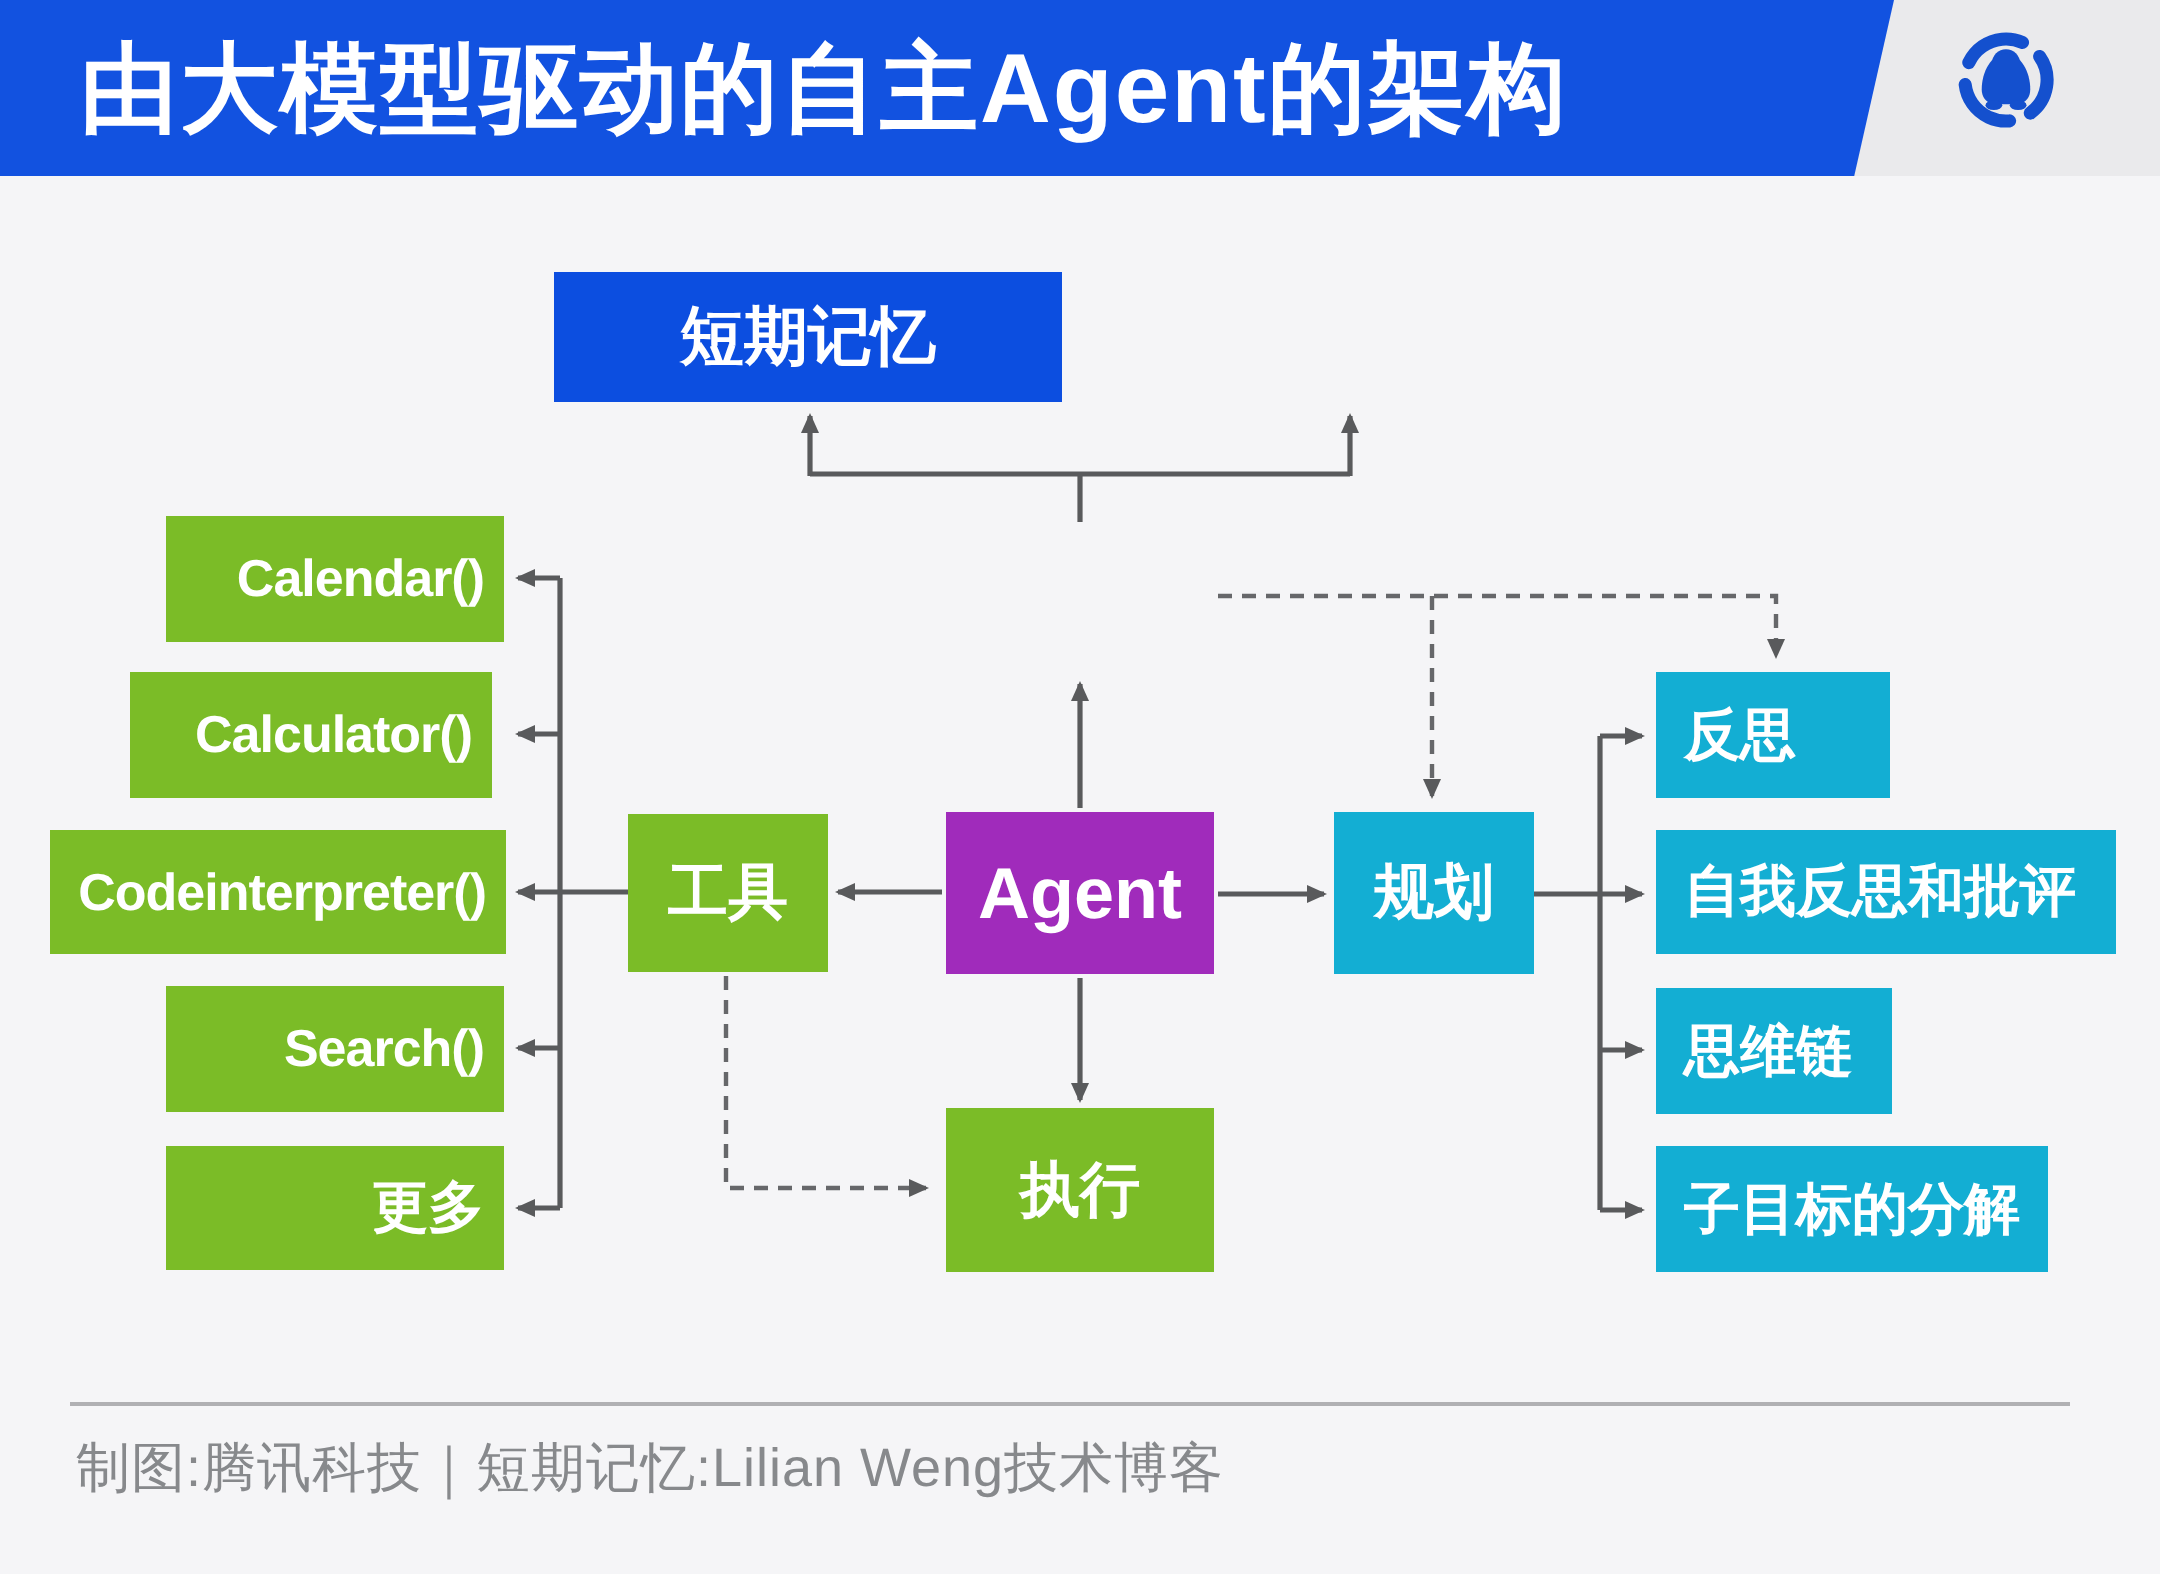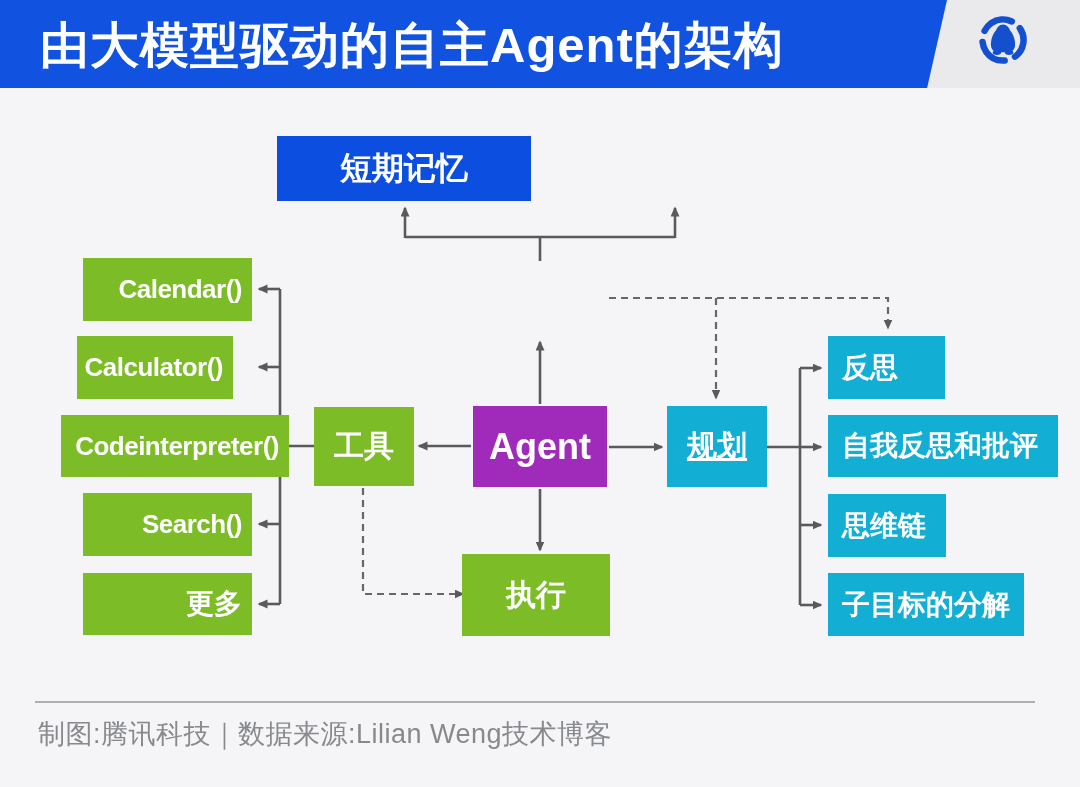--- a/index.html
+++ b/index.html
@@ -111,34 +111,34 @@
 
   <div class="node blue fs32" style="left:277px;top:136px;width:254px;height:65px;">
     <span>短期记忆</span>
   </div>
   <div class="node purple fs36" style="left:473px;top:406px;width:134px;height:81px;">
     <span>Agent</span>
   </div>
   <div class="node green fs30" style="left:314px;top:407px;width:100px;height:79px;">
     <span>工具</span>
   </div>
-  <div class="node cyan fs30" style="left:667px;top:406px;width:100px;height:81px;text-decoration:underline;">
+  <div class="node cyan fs30" style="left:667px;top:406px;width:100px;height:81px;">
     <span>规划</span>
   </div>
-  <div class="node green fs30" style="left:462px;top:554px;width:148px;height:82px;">
+  <div class="node green fs30" style="left:473px;top:554px;width:134px;height:82px;">
     <span>执行</span>
   </div>
 
   <div class="node green align-right fs26" style="left:83px;top:258px;width:169px;height:63px;">
     <span>Calendar()</span>
   </div>
-  <div class="node green align-right fs26" style="left:77px;top:336px;width:156px;height:63px;">
+  <div class="node green align-right fs26" style="left:65px;top:336px;width:181px;height:63px;">
     <span>Calculator()</span>
   </div>
-  <div class="node green align-right fs26" style="left:25px;top:415px;width:228px;height:62px;margin-left:36px;">
+  <div class="node green align-right fs26" style="left:25px;top:415px;width:228px;height:62px;">
     <span>Codeinterpreter()</span>
   </div>
   <div class="node green align-right fs26" style="left:83px;top:493px;width:169px;height:63px;">
     <span>Search()</span>
   </div>
   <div class="node green align-right fs28" style="left:83px;top:573px;width:169px;height:62px;">
     <span>更多</span>
   </div>
 
   <div class="node cyan align-left fs28" style="left:828px;top:336px;width:117px;height:63px;">
@@ -148,15 +148,15 @@
     <span>自我反思和批评</span>
   </div>
   <div class="node cyan align-left fs28" style="left:828px;top:494px;width:118px;height:63px;">
     <span>思维链</span>
   </div>
   <div class="node cyan align-left fs28" style="left:828px;top:573px;width:196px;height:63px;">
     <span>子目标的分解</span>
   </div>
 
   <div class="footer-divider"></div>
-  <div class="footer-credit">制图:腾讯科技｜数据来源:Lilian Weng技术博客</div>
+  <div class="footer-credit">制图:腾讯科技｜短期记忆:Lilian Weng技术博客</div>
 
 </div>
 
 </body></html>

